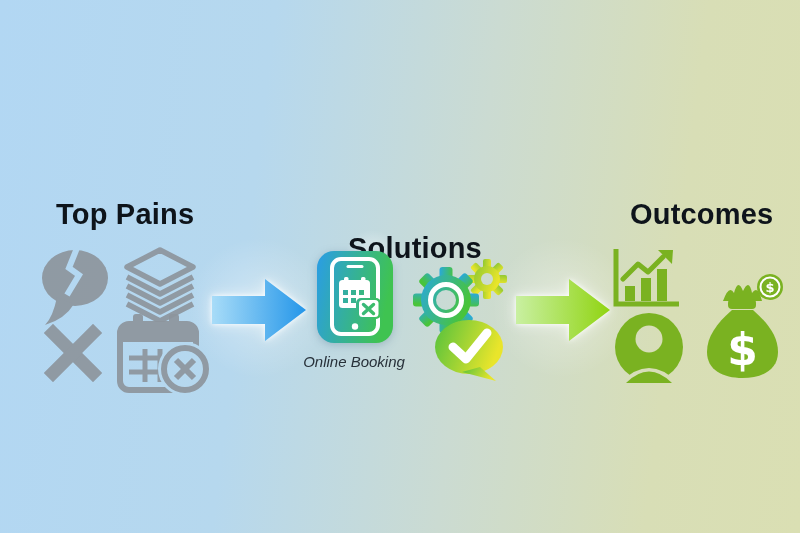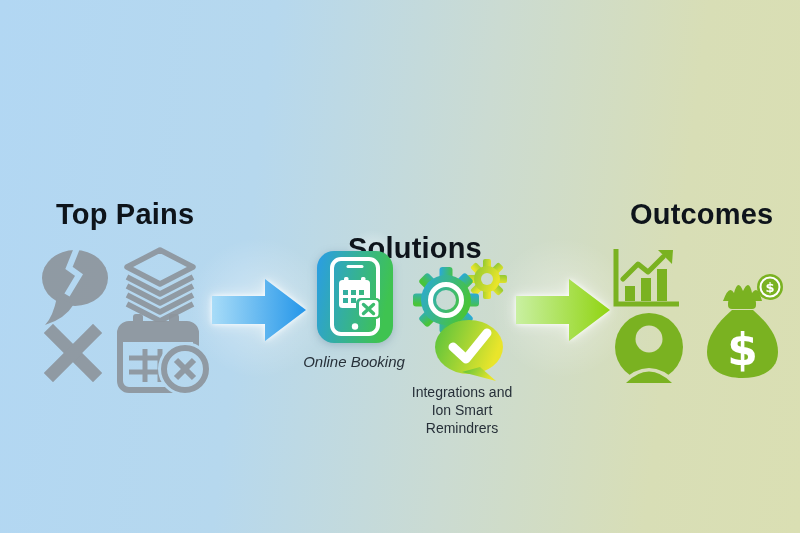--- a/index.html
+++ b/index.html
@@ -198,21 +198,20 @@
       </g>
 
       <g>
         <ellipse cx="61" cy="95" rx="34" ry="27" fill="url(#gBub)"></ellipse>
         <path d="M72,115 L88,129 L54,120 Z" fill="url(#gBub)"></path>
         <path d="M45,95 L58,107 L79,81" stroke="#fff" stroke-width="9" fill="none" stroke-linecap="round" stroke-linejoin="round"></path>
       </g>
     </svg>
   </div>
 
-  <div class="abs caption integrations" style="left:406px;top:384px;width:112px;">Integrations and Ion Smart Remindrers</div>
 
   <div class="abs" style="left:516px;top:277px;">
     <svg class="arrow-svg" width="96" height="66" viewBox="0 0 96 66">
       <defs>
         <linearGradient id="gArrG" x1="0" y1="0" x2="1" y2="0">
           <stop offset="0" stop-color="#c9f0a2"></stop>
             <stop offset="1" stop-color="#90d411"></stop>
         </linearGradient>
       </defs>
       <polygon points="0,19 53,19 53,2 94,33 53,64 53,47 0,47" fill="url(#gArrG)"></polygon>

